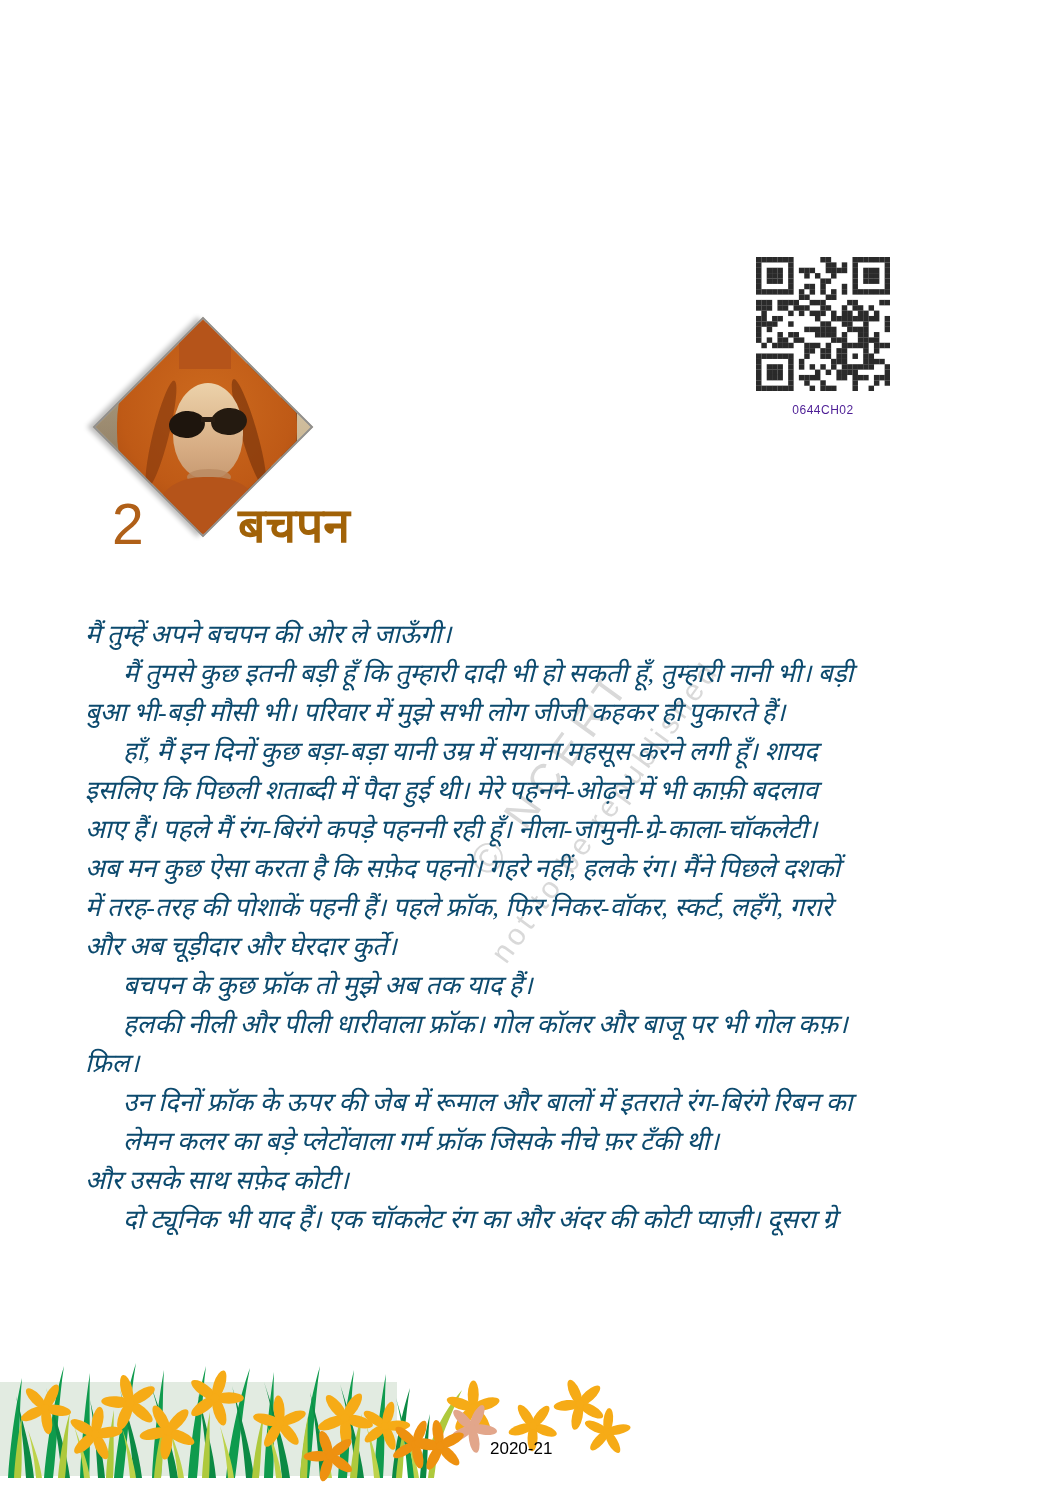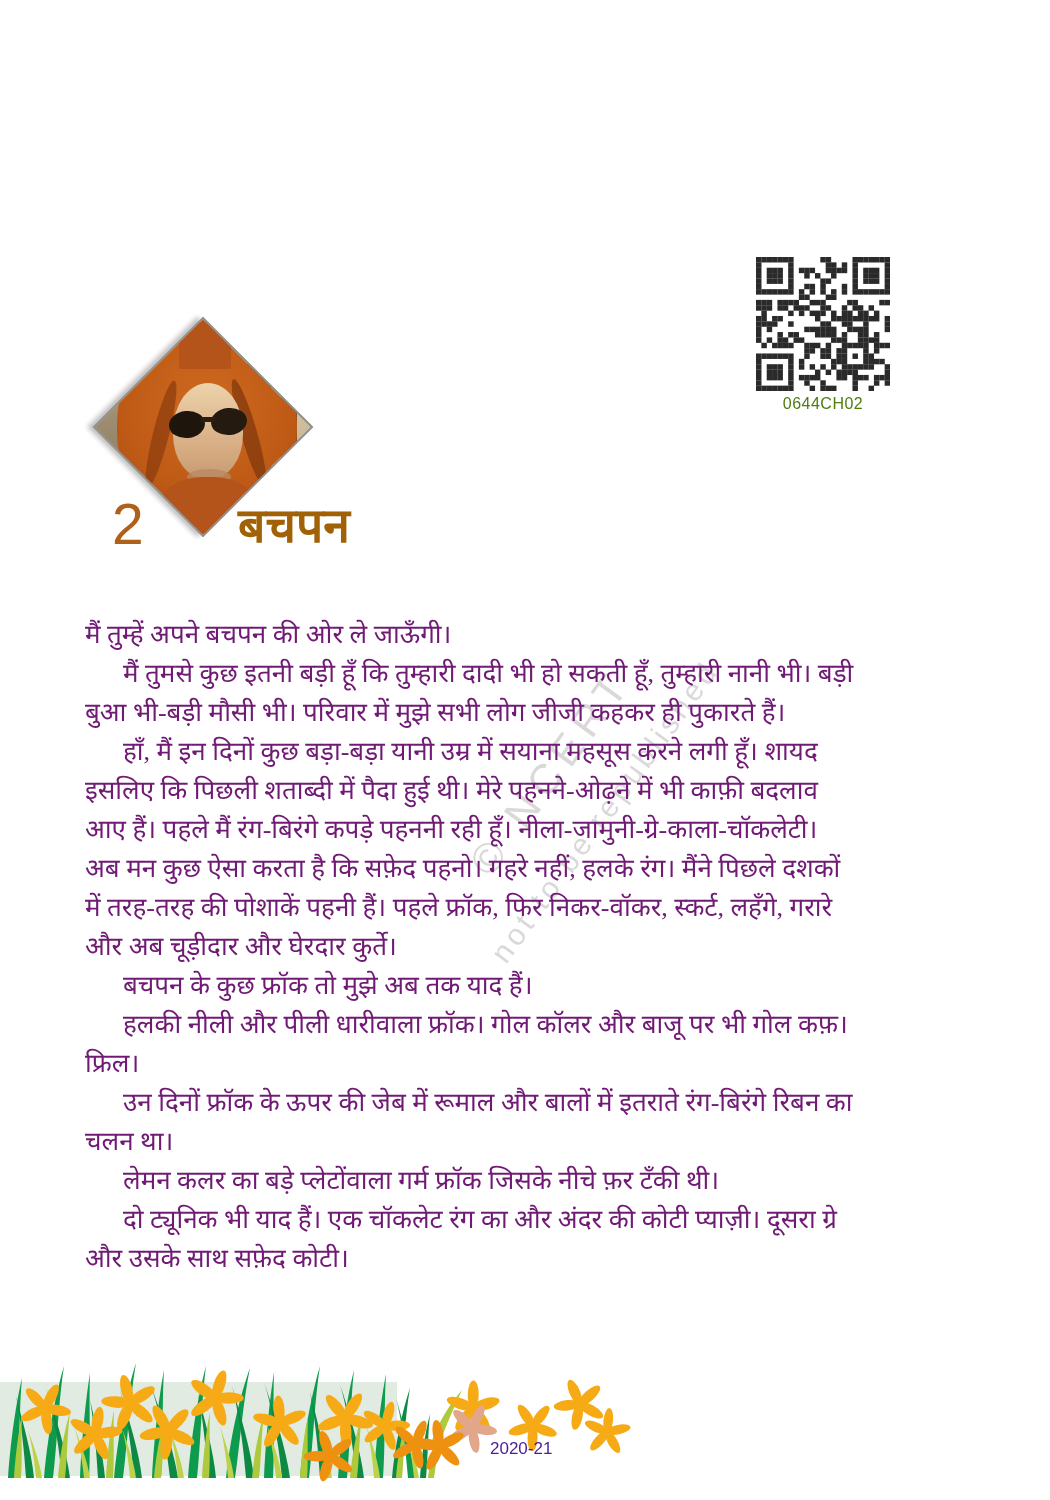--- a/index.html
+++ b/index.html
@@ -2,22 +2,22 @@
 <html><head>
 <meta charset="utf-8">
 <style>
   html,body{margin:0;padding:0;background:#888;}
   .page{position:relative;width:1050px;height:1500px;background:#ffffff;overflow:hidden;
         font-family:"Liberation Serif","DejaVu Serif",serif;}
 
   
   .qr-wrap{position:absolute;left:756px;top:257px;width:134px;text-align:center;}
   .qr-wrap svg{display:block;width:134px;height:134px;}
-  .qr-label{margin-top:4px;font-family:"Liberation Sans","DejaVu Sans",sans-serif;
-            font-size:16px;color:#4d7c0f;letter-spacing:.5px;}
+  .qr-label{margin-top:12px;font-family:"Liberation Sans","DejaVu Sans",sans-serif;
+            font-size:12px;color:#4c1d95;letter-spacing:.5px;}
 
   
   .diamond{position:absolute;left:125px;top:349px;width:152px;height:152px;
            transform:rotate(45deg);overflow:hidden;border:2px solid #8f8f8f;
            box-shadow:-4px 4px 5px rgba(0,0,0,.25);background:#cbb795;}
   .d-inner{position:absolute;left:-32px;top:-32px;width:216px;height:216px;transform:rotate(-45deg);}
   .d-inner div{position:absolute;}
   .ph-bg{left:0;top:0;width:216px;height:216px;background:linear-gradient(180deg,#dfd3b8 0%,#cbb795 60%,#b9a184 100%);}
   .ph-leftblob{left:0;top:0;width:44px;height:216px;background:linear-gradient(180deg,#9a8a6e,#4a3a2a);opacity:.55;}
   .ph-stripe1{left:152px;top:0;width:24px;height:216px;background:#2f2418;opacity:.85;}
@@ -42,29 +42,29 @@
   .chap-title{position:absolute;left:238px;top:502px;font-size:48px;font-weight:bold;line-height:1;}
 
   
   .watermark{position:absolute;left:360px;top:610px;width:430px;height:360px;
              transform:rotate(-54deg);display:flex;flex-direction:column;justify-content:center;
              align-items:center;gap:26px;pointer-events:none;}
   .wm1{font-family:"Liberation Sans","DejaVu Sans",sans-serif;font-size:42px;letter-spacing:8px;}
   .wm2{font-family:"Liberation Sans","DejaVu Sans",sans-serif;font-size:30px;letter-spacing:4px;}
 
   
-  .body-text{position:absolute;left:85px;top:615px;width:830px;font-size:26px;color:#701a75;}
+  .body-text{position:absolute;left:85px;top:615px;width:830px;font-size:26px;color:#0c4a6e;font-style:italic;}
   .tline{height:39px;line-height:39px;white-space:nowrap;}
   .tline.ind{padding-left:38px;}
 
   
   .bottom-art{position:absolute;left:0;top:1356px;width:740px;height:144px;}
   .bottom-art svg{display:block;width:740px;height:144px;}
   .page-ref{position:absolute;left:490px;top:1439px;font-family:"Liberation Sans","DejaVu Sans",sans-serif;
-            font-size:17px;color:#4c1d95;}
+            font-size:17px;color:#000000;}
 </style>
 </head>
 <body>
 
 <div class="page">
 
   <div class="qr-wrap">
     <svg id="qr-svg" viewBox="0 0 25 25">
         <rect x="0" y="0" width="1.02" height="1.02" fill="#2a2a2a"></rect>
         <rect x="1" y="0" width="1.02" height="1.02" fill="#2a2a2a"></rect>
@@ -419,24 +419,23 @@
       <div class="tline ind">हाँ, मैं इन दिनों कुछ बड़ा-बड़ा यानी उम्र में सयाना महसूस करने लगी हूँ। शायद</div>
       <div class="tline">इसलिए कि पिछली शताब्दी में पैदा हुई थी। मेरे पहनने-ओढ़ने में भी काफ़ी बदलाव</div>
       <div class="tline">आए हैं। पहले मैं रंग-बिरंगे कपड़े पहननी रही हूँ। नीला-जामुनी-ग्रे-काला-चॉकलेटी।</div>
       <div class="tline">अब मन कुछ ऐसा करता है कि सफ़ेद पहनो। गहरे नहीं, हलके रंग। मैंने पिछले दशकों</div>
       <div class="tline">में तरह-तरह की पोशाकें पहनी हैं। पहले फ्रॉक, फिर निकर-वॉकर, स्कर्ट, लहँगे, गरारे</div>
       <div class="tline">और अब चूड़ीदार और घेरदार कुर्ते।</div>
       <div class="tline ind">बचपन के कुछ फ्रॉक तो मुझे अब तक याद हैं।</div>
       <div class="tline ind">हलकी नीली और पीली धारीवाला फ्रॉक। गोल कॉलर और बाजू पर भी गोल कफ़।</div>
       <div class="tline">फ्रिल।</div>
       <div class="tline ind">उन दिनों फ्रॉक के ऊपर की जेब में रूमाल और बालों में इतराते रंग-बिरंगे रिबन का</div>
-      <div class="tline">चलन था।</div>
       <div class="tline ind">लेमन कलर का बड़े प्लेटोंवाला गर्म फ्रॉक जिसके नीचे फ़र टँकी थी।</div>
+      <div class="tline">और उसके साथ सफ़ेद कोटी।</div>
       <div class="tline ind">दो ट्यूनिक भी याद हैं। एक चॉकलेट रंग का और अंदर की कोटी प्याज़ी। दूसरा ग्रे</div>
-      <div class="tline">और उसके साथ सफ़ेद कोटी।</div>
     </div>
 
   <div class="bottom-art">
     <svg id="grass-svg" viewBox="0 0 740 144">
         <rect x="0" y="26" width="397" height="94" fill="#e2ebe1"></rect>
         <path d="M 8 122 C 11.5 72 18.5 37 22 22 C 19.099999999999998 52 19.8 92 17 122 Z" fill="#0f9b4d"></path>
         <path d="M 26 122 C 23.5 81 18.5 52.3 16 40 C 22.4 64.6 32 97.4 34 122 Z" fill="#0c8a44"></path>
         <path d="M 44 122 C 49 66 59 26.799999999999997 64 10 C 58.7 43.60000000000001 57 88.4 53 122 Z" fill="#0f9b4d"></path>
         <path d="M 62 122 C 58 77 50 45.5 46 32 C 54.8 59.00000000000001 66.8 95 70 122 Z" fill="#0c8a44"></path>
         <path d="M 80 122 C 82.5 69.5 87.5 32.75 90 17 C 88.7 48.5 91 90.5 89 122 Z" fill="#0f9b4d"></path>

